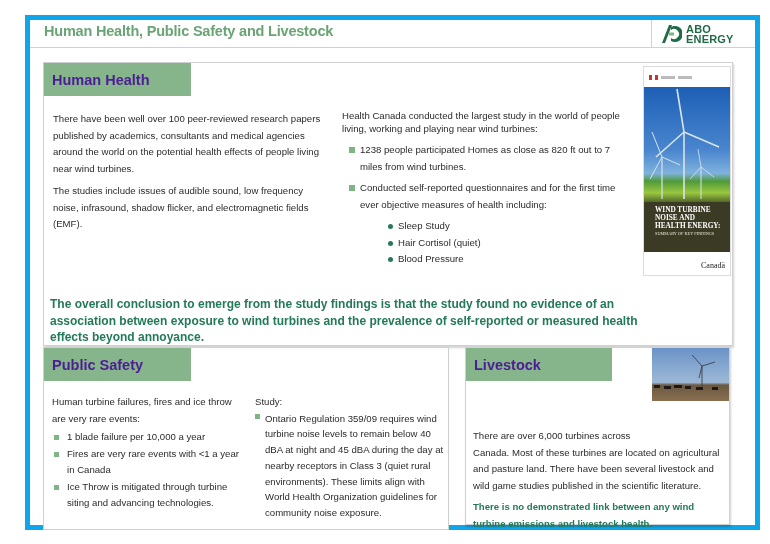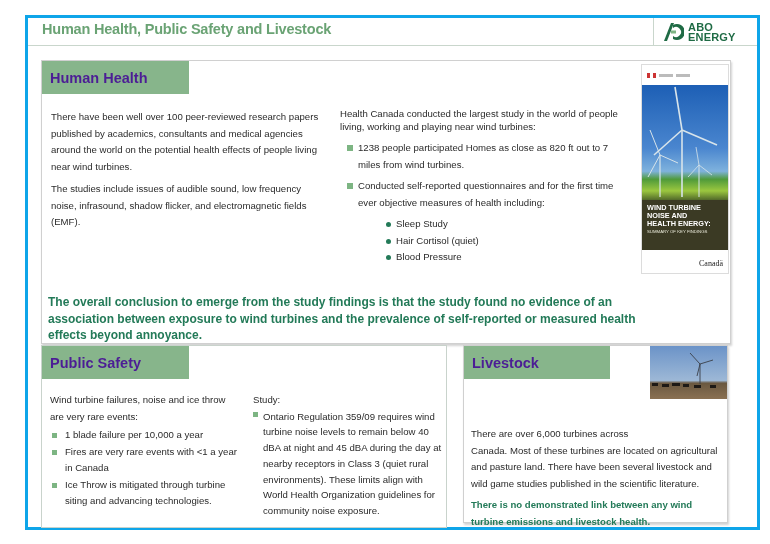--- a/index.html
+++ b/index.html
@@ -1,20 +1,20 @@
 <!DOCTYPE html>
 <html><head>
 <meta charset="utf-8">
 <style>
   * { box-sizing: border-box; margin: 0; padding: 0; }
   html, body { width: 770px; height: 544px; background: #ffffff; overflow: hidden; }
   body { font-family: "Liberation Sans", sans-serif; color: #2b2b2b; position: relative; }
 
   .slide { position: absolute; left: 25px; top: 15px; width: 735px; height: 515px;
-           border: 3px solid #0ea5e9; background: #fff; }
+           border: 5px solid #0ea5e9; background: #fff; }
   .header-bar { position: absolute; left: 0; top: 0; width: 100%; height: 28px;
                 border-bottom: 1px solid #c9d6cc; }
   .page-title { position: absolute; left: 14px; top: 3px; font-size: 14.5px; font-weight: bold;
                 color: #6aa374; letter-spacing: -0.2px; }
   .logo { position: absolute; right: 0; top: 0; width: 104px; height: 28px;
           border-left: 1px solid #c9d6cc; display: flex; align-items: center; padding-left: 8px; }
   .logo svg { width: 22px; height: 20px; }
   .logo-text { margin-left: 4px; font-size: 11px; font-weight: bold; line-height: 10px; color: #1f6b45; letter-spacing: 0.2px; }
 
   .panel { position: absolute; background: #fff; border: 1px solid #d0d0d0;
@@ -37,21 +37,21 @@
   .conclusion { position: absolute; left: 6px; top: 233px; width: 600px; font-size: 12px; line-height: 16.5px;
                 font-weight: bold; color: #237a58; }
 
   .booklet { position: absolute; left: 599px; top: 3px; width: 88px; height: 210px; border: 1px solid #dcdcdc;
              background: #fff; overflow: hidden; }
   .booklet-top { height: 20px; display: flex; align-items: center; padding-left: 5px; gap: 3px; }
   .flag { width: 9px; height: 5px; background: linear-gradient(90deg,#c33 0 30%, #fff 30% 70%, #c33 70%); }
   .gov { width: 14px; height: 3px; background: #bbb; }
   .booklet-img { position: absolute; left: 0; top: 20px; width: 88px; height: 115px;
                  background: linear-gradient(180deg,#1d5fb5 0%,#4a86cf 55%,#7fb2dd 75%,#4f9a3a 82%,#9bc73f 92%,#52692a 100%); }
-  .booklet-band { position: absolute; left: 0; top: 135px; width: 88px; height: 50px; background: #3b3a24; padding: 4px 5px; }
+  .booklet-band { position: absolute; left: 0; top: 135px; width: 88px; height: 50px; background: #3b3a24; padding: 4px 11px; font-family: Liberation Serif, serif; }
   .booklet-title { color: #fff; font-weight: bold; font-size: 7.3px; line-height: 8px; }
   .booklet-sub { color: #e8e8d8; font-size: 4.3px; margin-top: 1px; }
   .canada { position: absolute; right: 5px; bottom: 5px; font-family: "Liberation Serif", serif; font-size: 8px; color: #222; }
 
   .safety { left: 13px; top: 327px; width: 406px; height: 183px; box-shadow: none; border: 1px solid #c9d3cc; }
   .safety .panel-tab { width: 147px; height: 33px; }
   .ps-left { position: absolute; left: 8px; top: 46px; width: 190px; }
   .ps-left .lead { margin-bottom: 2px; }
   .bul { position: relative; padding-left: 15px; }
   .bul::before { content: ""; position: absolute; left: 2px; top: 6px; width: 5px; height: 5px; background: #7db583; }
@@ -141,21 +141,21 @@
       </div>
       <div class="canada">Canadä</div>
     </div>
 
     <div class="conclusion">The overall conclusion to emerge from the study findings is that the study found no evidence of an association between exposure to wind turbines and the prevalence of self-reported or measured health effects beyond annoyance.</div>
   </div>
 
   <div class="panel safety">
     <div class="panel-tab">Public Safety</div>
     <div class="ps-left txt">
-      <p class="lead">Wind turbine failures, noise and ice throw are very rare events:</p>
+      <p class="lead">Human turbine failures, fires and ice throw are very rare events:</p>
       <div class="bul">1 blade failure per 10,000 a year</div>
       <div class="bul">Fires are very rare events with &lt;1 a year in Canada</div>
       <div class="bul">Ice Throw is mitigated through turbine siting and advancing technologies.</div>
     </div>
     <div class="ps-right txt">
       <p class="noise-label">Study:</p>
       <div class="bul">Ontario Regulation 359/09 requires wind turbine noise levels to remain below 40 dBA at night and 45 dBA during the day at nearby receptors in Class 3 (quiet rural environments). These limits align with World Health Organization guidelines for community noise exposure.</div>
     </div>
   </div>
 

